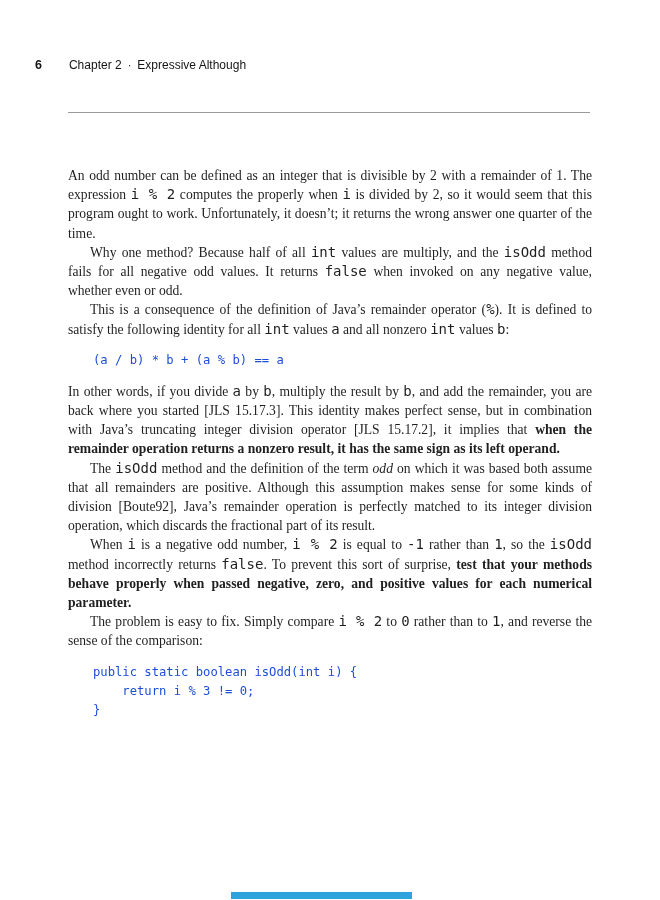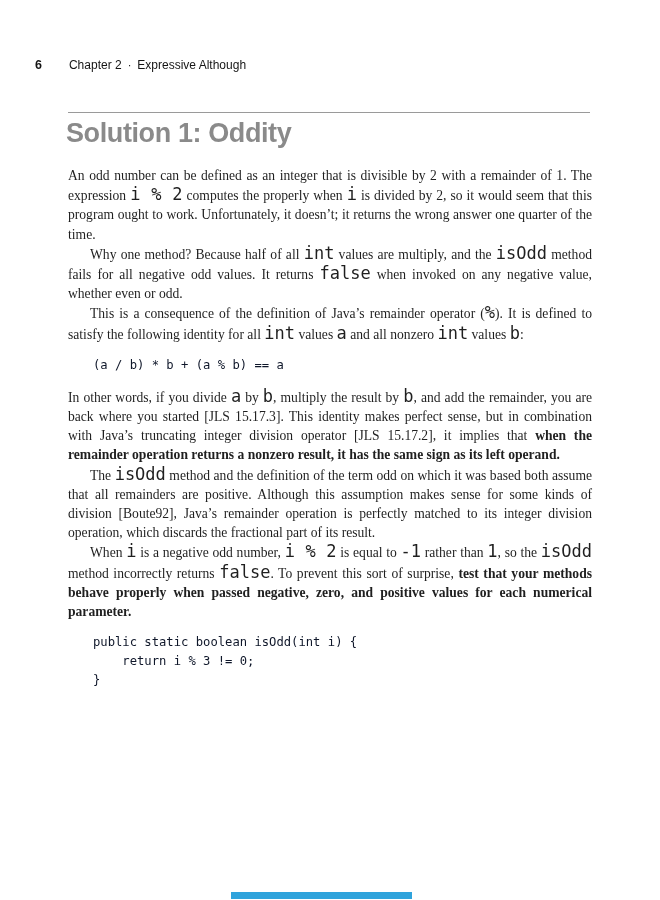--- a/index.html
+++ b/index.html
@@ -56,31 +56,31 @@
     top: 166px; left: 68px;
     width: 524px;
     font-size: 13.6px;
     line-height: 19.2px;
     text-align: justify;
   }
   .page-body p { margin: 0; }
   .page-body p.indent { text-indent: 22px; }
   .run-code {
     font-family: "DejaVu Sans Mono", monospace;
-    font-size: 17px;
+    font-size: 14px;
   }
   .run-bold { font-weight: bold; }
-  .run-italic { }
+  .run-italic { font-style: italic; }
   pre.codeblock {
     margin: 12px 0 12px 25px;
     font-family: "DejaVu Sans Mono", monospace;
     font-size: 12.2px;
     line-height: 19px;
     text-align: left;
-    color: #0f172a;
+    color: #1d4ed8;
   }
   .bottom-bar {
     position: absolute;
     left: 231px; top: 892px;
     width: 181px; height: 7px;
     background: #2fa3dc;
   }
 </style>
 </head>
 <body>
@@ -89,30 +89,30 @@
 
   <div class="running-header">
     <span class="pagenum">6</span>
     <span class="chapter">Chapter 2</span>
     <span class="sep">·</span>
     <span class="section">Expressive Although</span>
   </div>
 
   <div class="section-divider"></div>
 
-  <div class="page-title" style="color: rgb(138, 138, 138);">Solution 1: Oddity</div>
 
   <div class="page-body">
       <p><span>An odd number can be defined as an integer that is divisible by 2 with a remainder of 1. The expression </span><span class="run-code">i % 2</span><span> computes the properly when </span><span class="run-code">i</span><span> is divided by 2, so it would seem that this program ought to work. Unfortunately, it doesn’t; it returns the wrong answer one quarter of the time.</span></p>
       <p class="indent"><span>Why one method? Because half of all </span><span class="run-code">int</span><span> values are multiply, and the </span><span class="run-code">isOdd</span><span> method fails for all negative odd values. It returns </span><span class="run-code">false</span><span> when invoked on any negative value, whether even or odd.</span></p>
       <p class="indent"><span>This is a consequence of the definition of Java’s remainder operator (</span><span class="run-code">%</span><span>). It is defined to satisfy the following identity for all </span><span class="run-code">int</span><span> values </span><span class="run-code">a</span><span> and all nonzero </span><span class="run-code">int</span><span> values </span><span class="run-code">b</span><span>:</span></p>
       <pre class="codeblock">(a / b) * b + (a % b) == a</pre>
       <p><span>In other words, if you divide </span><span class="run-code">a</span><span> by </span><span class="run-code">b</span><span>, multiply the result by </span><span class="run-code">b</span><span>, and add the remainder, you are back where you started [JLS 15.17.3]. This identity makes perfect sense, but in combination with Java’s truncating integer division operator [JLS 15.17.2], it implies that </span><span class="run-bold">when the remainder operation returns a nonzero result, it has the same sign as its left operand.</span></p>
       <p class="indent"><span>The </span><span class="run-code">isOdd</span><span> method and the definition of the term </span><span class="run-italic">odd</span><span> on which it was based both assume that all remainders are positive. Although this assumption makes sense for some kinds of division [Boute92], Java’s remainder operation is perfectly matched to its integer division operation, which discards the fractional part of its result.</span></p>
       <p class="indent"><span>When </span><span class="run-code">i</span><span> is a negative odd number, </span><span class="run-code">i % 2</span><span> is equal to </span><span class="run-code">-1</span><span> rather than </span><span class="run-code">1</span><span>, so the </span><span class="run-code">isOdd</span><span> method incorrectly returns </span><span class="run-code">false</span><span>. To prevent this sort of surprise, </span><span class="run-bold">test that your methods behave properly when passed negative, zero, and positive values for each numerical parameter.</span></p>
+      <p class="indent"><span>The problem is easy to fix. Simply compare </span><span class="run-code">i % 2</span><span> to </span><span class="run-code">0</span><span> rather than to </span><span class="run-code">1</span><span>, and reverse the sense of the comparison:</span></p>
       <pre class="codeblock">public static boolean isOdd(int i) {
     return i % 3 != 0;
 }</pre>
     </div>
 
   <div class="bottom-bar" style="background: rgb(47, 163, 220);"></div>
 
 </div>
 
 </body></html>

